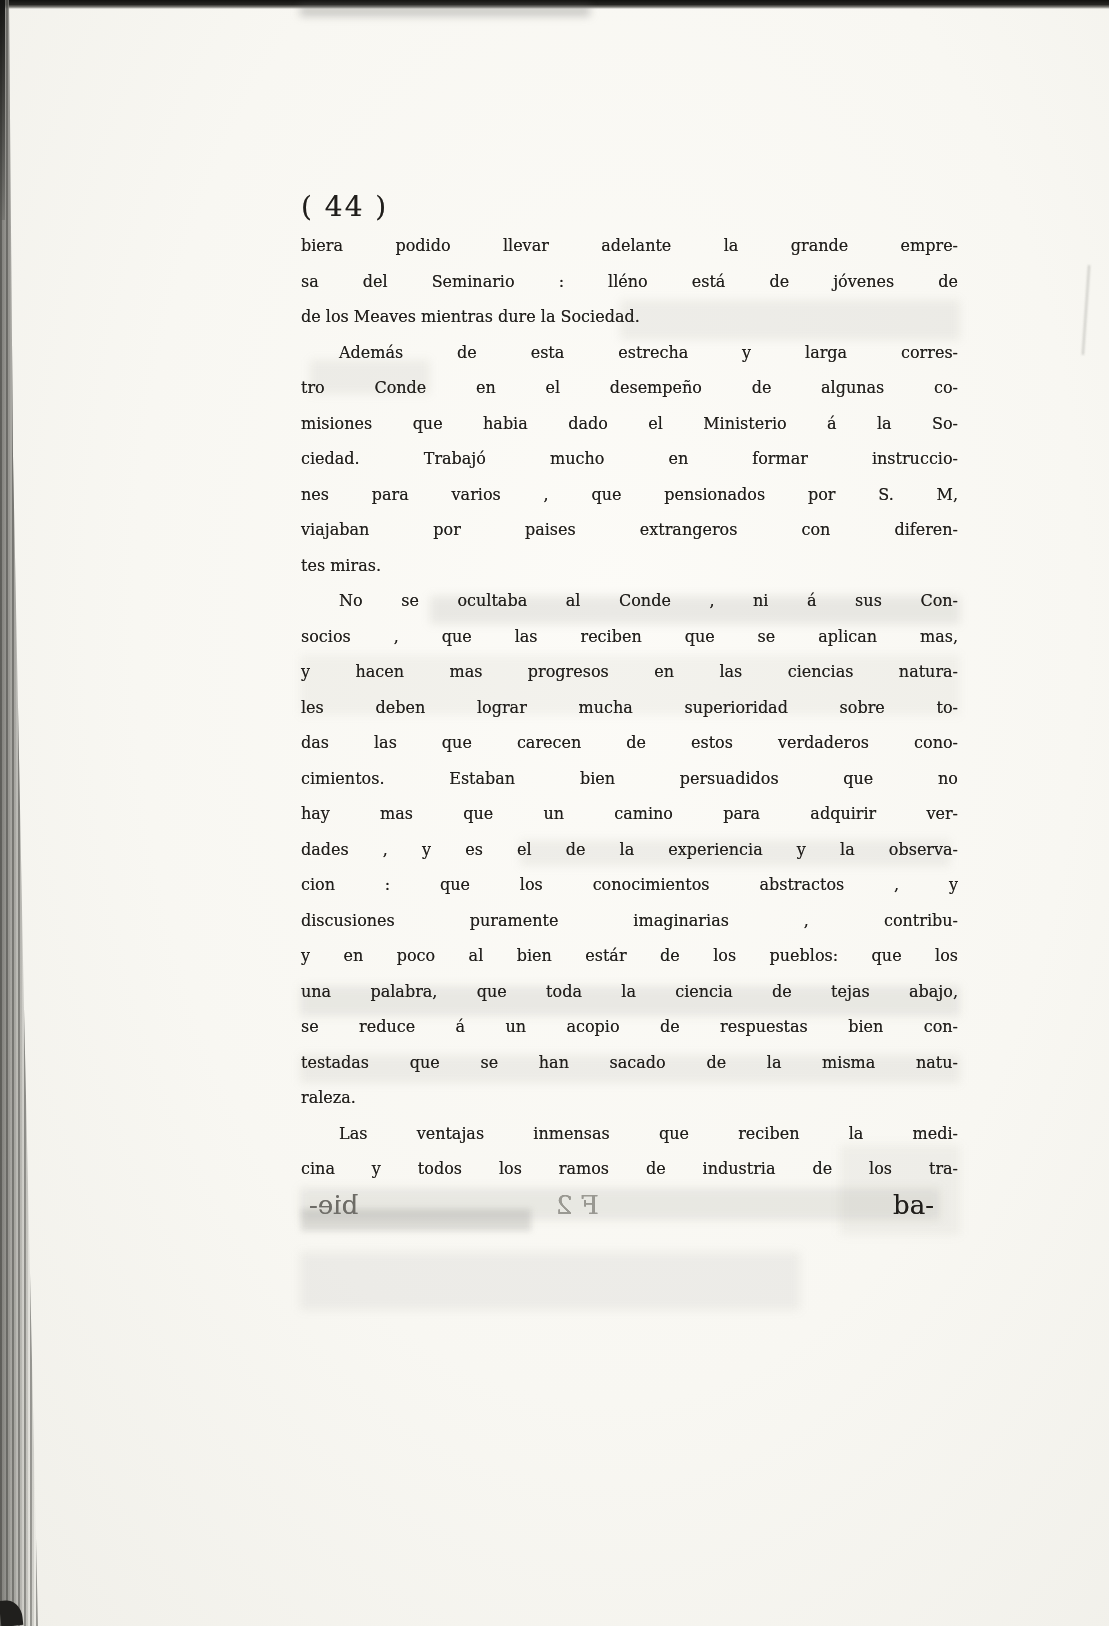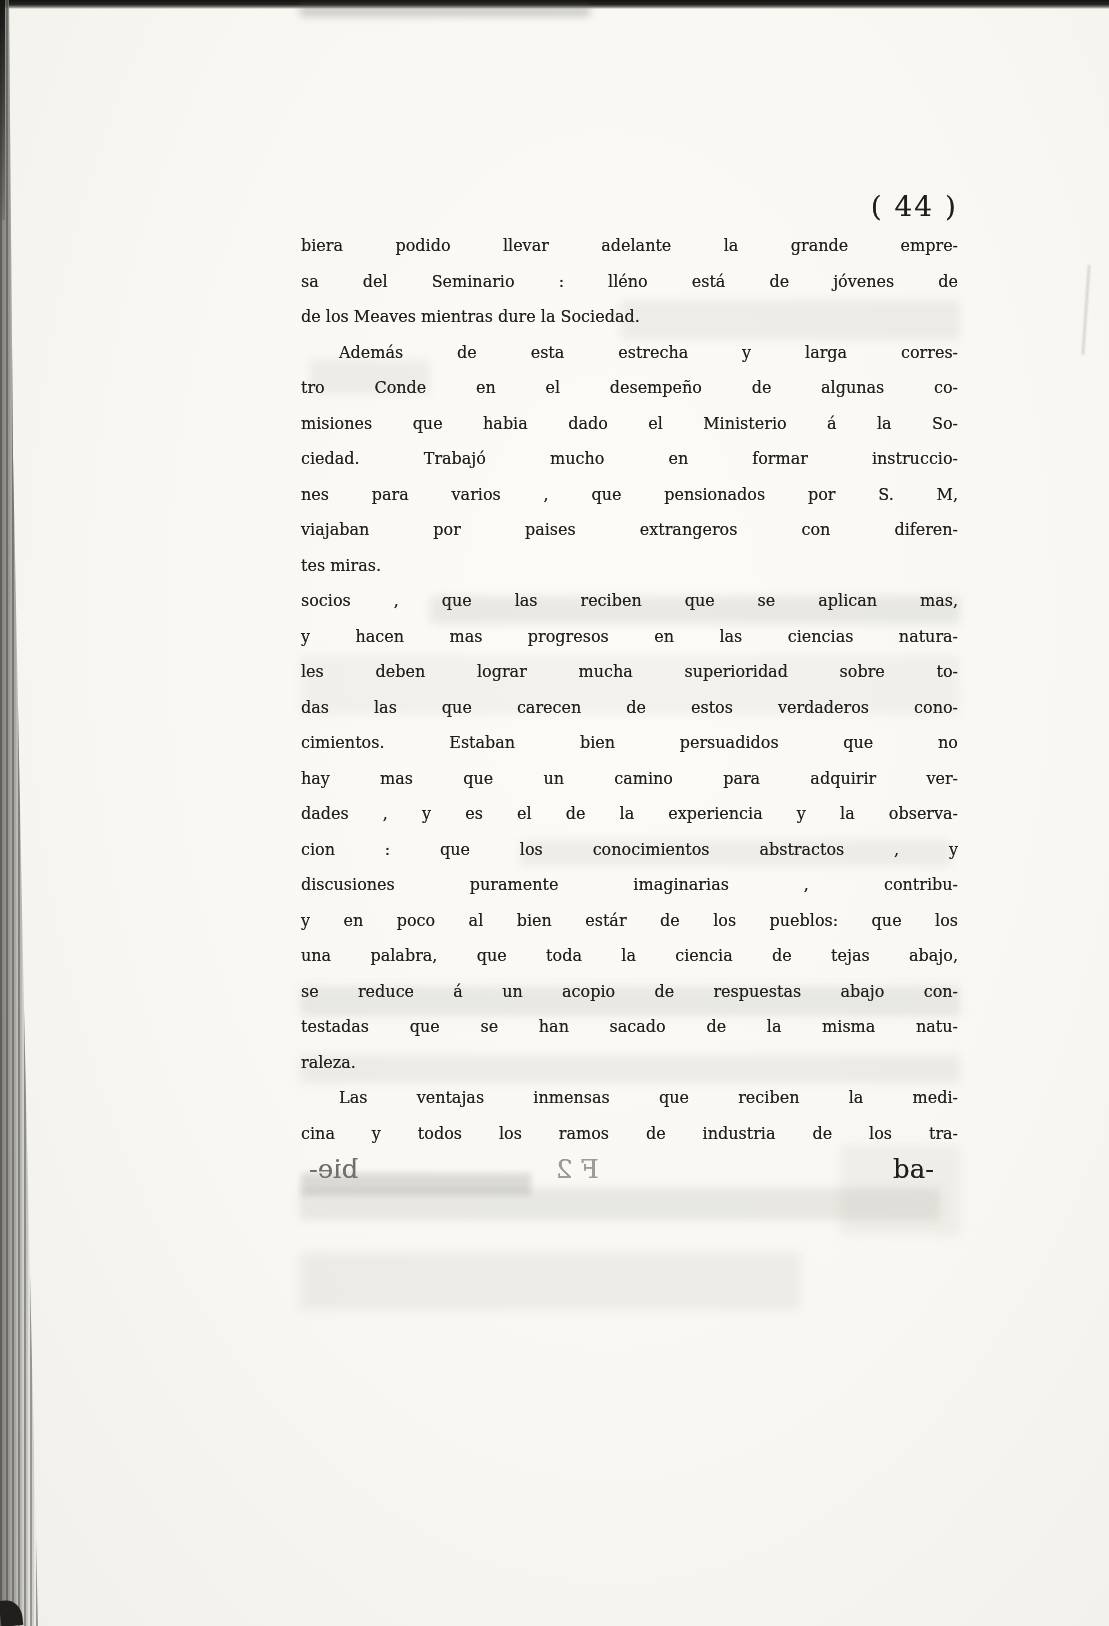--- a/index.html
+++ b/index.html
@@ -83,21 +83,21 @@
     position: absolute;
     left: 301px;
     top: 186px;
     width: 657px;
     color: #201e1b;
     text-shadow: 0 0 0.5px rgba(30,28,25,0.65);
   }
   .page-number {
     height: 42px;
     line-height: 42px;
-    text-align: right;
+    text-align: left;
     font-size: 28px;
     letter-spacing: 2px;
   }
   .line {
     height: 35.5px;
     line-height: 35.5px;
     font-size: 16px;
     text-align: justify;
     text-align-last: justify;
     overflow: visible;
@@ -175,32 +175,33 @@
         <div class="line">biera podido llevar adelante la grande empre-</div>
         <div class="line">sa del Seminario : lléno está de jóvenes de</div>
         <div class="line nofill">de los Meaves mientras dure la Sociedad.</div>
         <div class="line indent">Además de esta estrecha y larga corres-</div>
         <div class="line">tro Conde en el desempeño de algunas co-</div>
         <div class="line">misiones que habia dado el Ministerio á la So-</div>
         <div class="line">ciedad. Trabajó mucho en formar instruccio-</div>
         <div class="line">nes para varios , que pensionados por S. M,</div>
         <div class="line">viajaban por paises extrangeros con diferen-</div>
         <div class="line nofill">tes miras.</div>
+        <div class="line indent">No se ocultaba al Conde , ni á sus Con-</div>
         <div class="line">socios , que las reciben que se aplican mas,</div>
         <div class="line">y hacen mas progresos en las ciencias natura-</div>
         <div class="line">les deben lograr mucha superioridad sobre to-</div>
         <div class="line">das las que carecen de estos verdaderos cono-</div>
         <div class="line">cimientos. Estaban bien persuadidos que no</div>
         <div class="line">hay mas que un camino para adquirir ver-</div>
         <div class="line">dades , y es el de la experiencia y la observa-</div>
         <div class="line">cion : que los conocimientos abstractos , y</div>
         <div class="line">discusiones puramente imaginarias , contribu-</div>
         <div class="line">y en poco al bien estár de los pueblos: que los</div>
         <div class="line">una palabra, que toda la ciencia de tejas abajo,</div>
-        <div class="line">se reduce á un acopio de respuestas abajo con-</div>
+        <div class="line">se reduce á un acopio de respuestas bien con-</div>
         <div class="line">testadas que se han sacado de la misma natu-</div>
         <div class="line nofill">raleza.</div>
         <div class="line indent">Las ventajas inmensas que reciben la medi-</div>
         <div class="line">cina y todos los ramos de industria de los tra-</div>
       </div>
 
     <div class="catchword-row">
       <span class="ghost ghost-bie">bie-</span>
       <span class="ghost ghost-sig">F 2</span>
       <span class="ghost-underline-smudge"></span>

